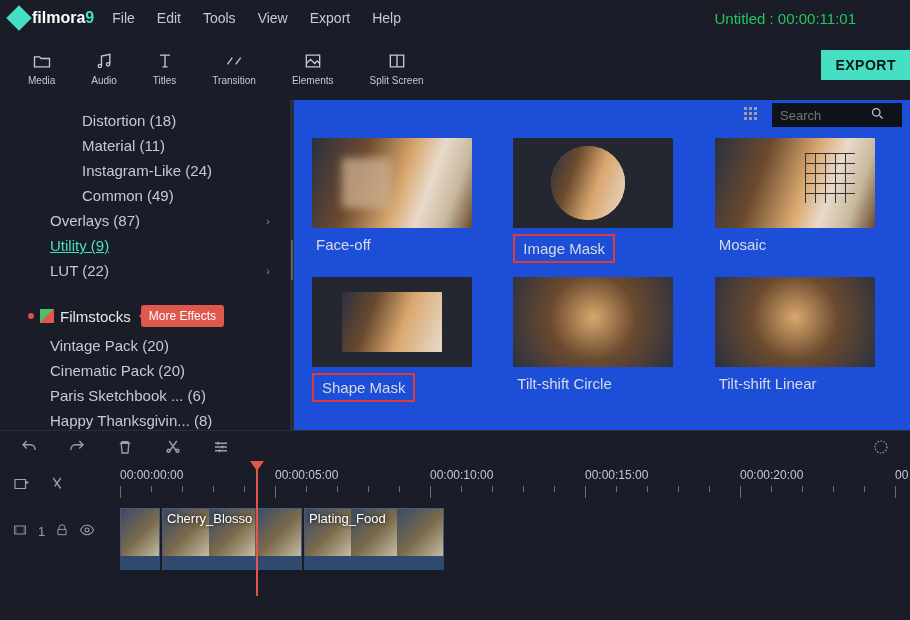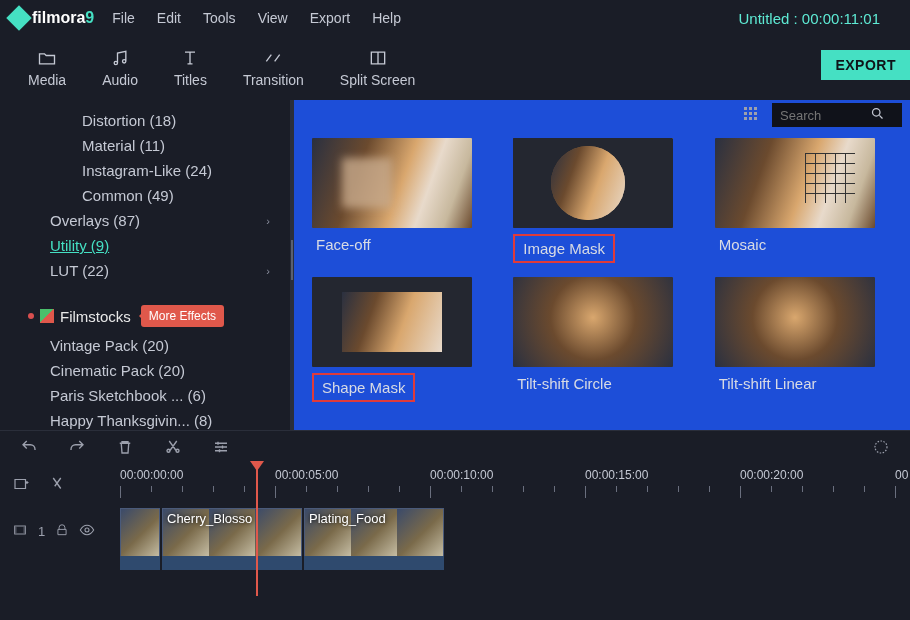--- a/index.html
+++ b/index.html
@@ -6,25 +6,25 @@
 body { background: #1a1d27; color: #c5c9d4; width: 910px; height: 620px; overflow: hidden; font-size: 14px; }
 
 
 .menubar { height: 36px; display: flex; align-items: center; padding: 0 10px; background: #1a1d27; }
 .logo { display: flex; align-items: center; gap: 4px; margin-right: 18px; }
 .logo-icon { width: 18px; height: 18px; background: #45e0c3; transform: rotate(45deg); }
 .logo-text { font-weight: 600; color: #fff; font-size: 16px; }
 .logo-text .nine { color: #45e0c3; }
 .menu-items { display: flex; gap: 22px; }
 .menu-item { color: #c5c9d4; font-size: 14px; cursor: pointer; }
-.project-title { margin-left: auto; color: #5eead4; font-size: 15px; margin-right: 20px; }
+.project-title { margin-left: auto; color: #22c55e; font-size: 15px; margin-right: 44px; }
 
 
 .tabs-row { height: 64px; display: flex; align-items: center; padding: 0 10px; background: #1a1d27; position: relative; }
-.tab { display: flex; flex-direction: column; align-items: center; gap: 4px; padding: 6px 18px; cursor: pointer; color: #c5c9d4; font-size: 14px; }
+.tab { display: flex; flex-direction: column; align-items: center; gap: 4px; padding: 6px 18px; cursor: pointer; color: #c5c9d4; font-size: 10px; }
 .tab.active { color: #45e0c3; border-bottom: 2px solid #45e0c3; }
 .tab-icon { width: 20px; height: 20px; display: flex; align-items: center; justify-content: center; }
 .export-btn { position: absolute; right: 0; top: 14px; background: #45e0c3; color: #0f1419; font-weight: 700; padding: 7px 14px; cursor: pointer; font-size: 14px; letter-spacing: 0.5px; }
 
 
 .middle { display: flex; height: 330px; }
 .sidebar { width: 290px; background: #1a1d27; padding: 8px 10px 0 20px; overflow: hidden; font-size: 15px; }
 .tree-item { padding: 4px 0 4px 62px; color: #c5c9d4; cursor: pointer; white-space: nowrap; }
 .tree-parent { padding: 4px 0 4px 30px; color: #c5c9d4; cursor: pointer; display: flex; justify-content: space-between; align-items: center; }
 .tree-parent.utility { color: #45e0c3; text-decoration: underline; }
@@ -138,20 +138,28 @@
       </span>
     <span>Titles</span>
   </div>
   <div class="tab">
     <span class="tab-icon">
         <svg viewBox="0 0 24 24" width="20" height="20">
           <path fill="none" stroke="currentColor" stroke-width="1.6" d="M4 16l6-8m4 8l6-8"></path>
         </svg>
       </span>
     <span>Transition</span>
+  </div>
+  <div class="tab">
+    <span class="tab-icon">
+        <svg viewBox="0 0 24 24" width="20" height="20">
+          <path fill="none" stroke="currentColor" stroke-width="1.6" d="M4 5h16v14H4zM4 15l5-5 5 5 3-3 3 3"></path>
+        </svg>
+      </span>
+    <span>Elements</span>
   </div>
   <div class="tab">
     <span class="tab-icon">
         <svg viewBox="0 0 24 24" width="20" height="20">
           <path fill="none" stroke="currentColor" stroke-width="1.6" d="M4 5h16v14H4zM12 5v14"></path>
         </svg>
       </span>
     <span>Split Screen</span>
   </div>
   <div class="export-btn">EXPORT</div>

